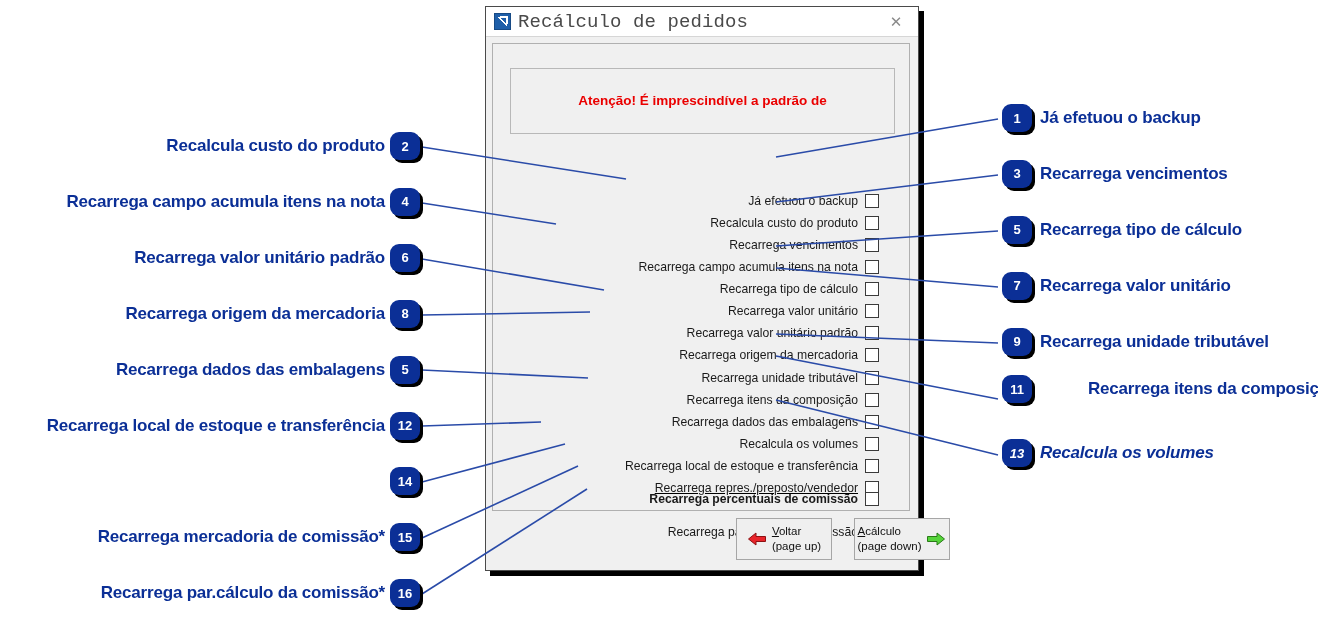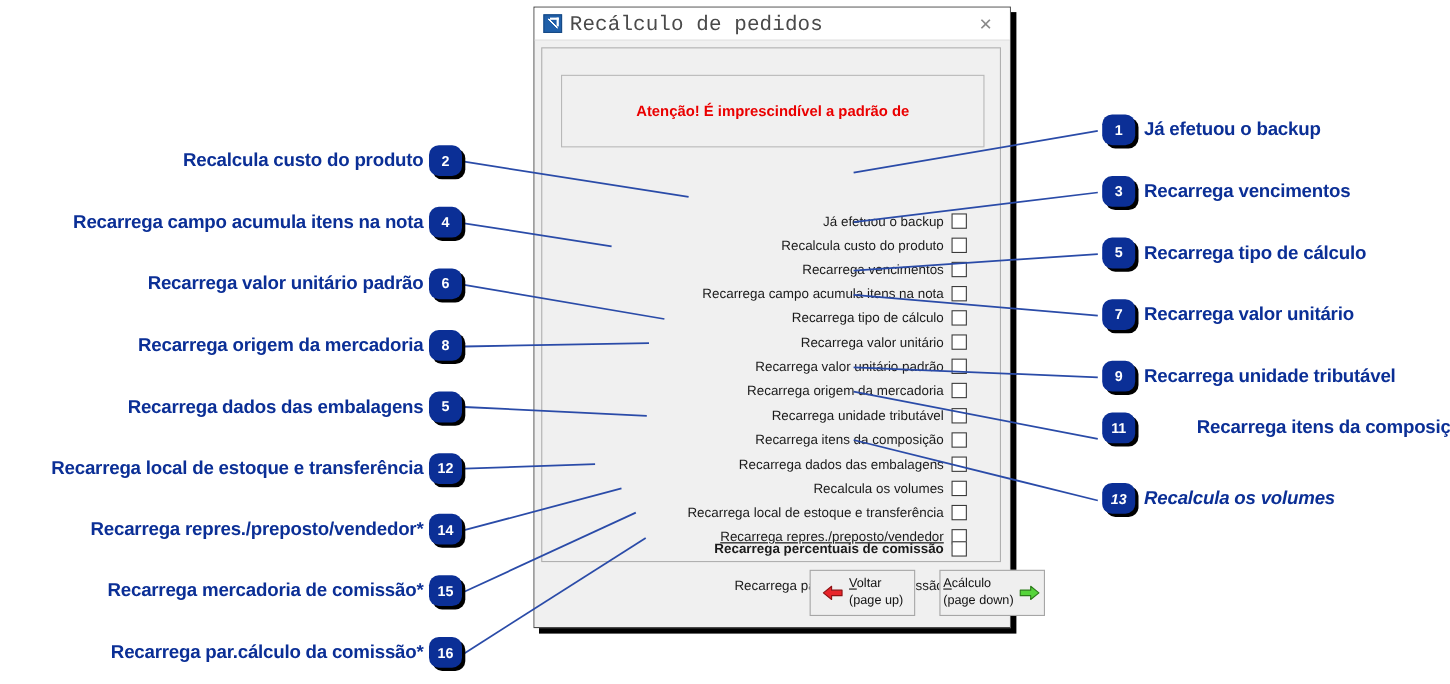--- a/index.html
+++ b/index.html
@@ -393,21 +393,20 @@
     </div>
     <div class="callout left" style="top: 355.6px; right: 898px;">
       <span class="callout-text">Recarrega dados das embalagens</span>
       <span class="badge">5</span>
     </div>
     <div class="callout left" style="top: 411.5px; right: 898px;">
       <span class="callout-text">Recarrega local de estoque e transferência</span>
       <span class="badge">12</span>
     </div>
     <div class="callout left" style="top: 467.4px; right: 898px;">
-      <span class="callout-text">Recarrega repres./preposto/vendedor*</span>
       <span class="badge">14</span>
     </div>
     <div class="callout left" style="top: 523.3px; right: 898px;">
       <span class="callout-text">Recarrega mercadoria de comissão*</span>
       <span class="badge">15</span>
     </div>
     <div class="callout left" style="top: 579.2px; right: 898px;">
       <span class="callout-text">Recarrega par.cálculo da comissão*</span>
       <span class="badge">16</span>
     </div>

